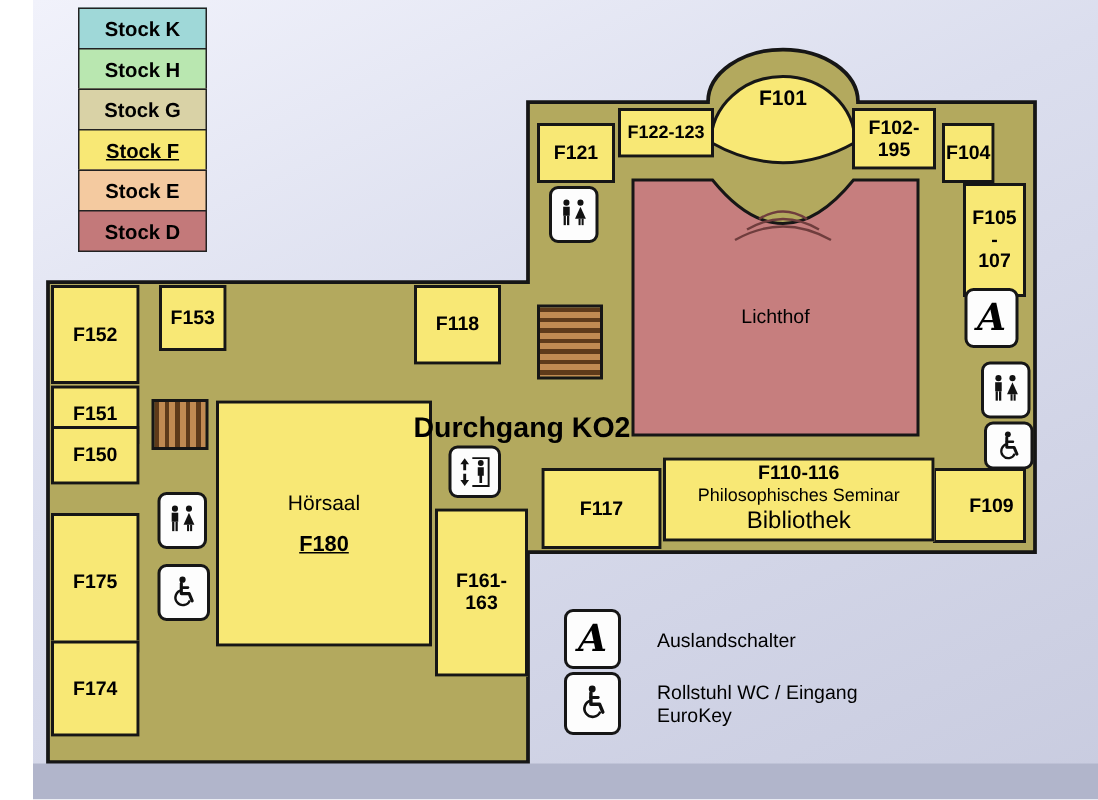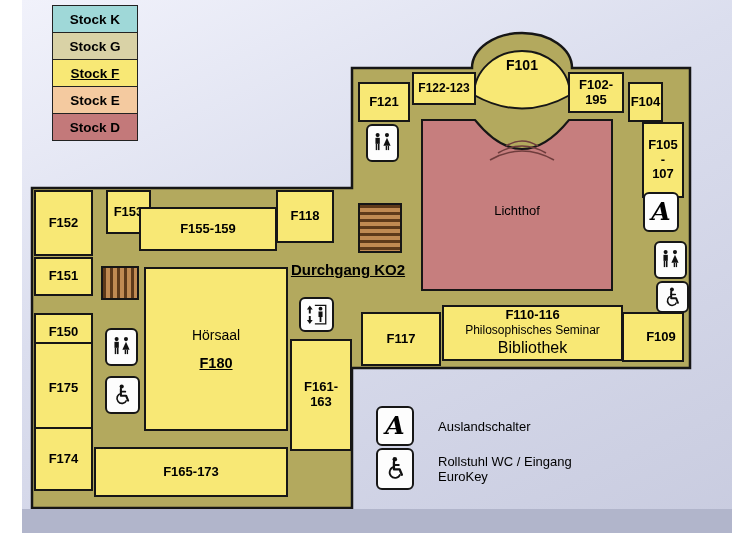--- a/index.html
+++ b/index.html
@@ -61,20 +61,21 @@
     <path d="M400,120 L453,120 Q500,178 547,120 L590,120 L590,290 L400,290 Z" fill="#c67e7e" stroke="#161616" stroke-width="2"></path>
     <g fill="none" stroke="#6f3d3d" stroke-width="1.6">
       <path d="M484,146 Q500,136 516,146"></path>
       <path d="M476,153 Q500,139 524,153"></path>
       <path d="M468,160 Q500,142 532,160"></path>
     </g>
   </svg>
 
   <div class="floor-legend">
     <div class="floor-item fl-k">Stock K</div>
+    <div class="floor-item fl-h">Stock H</div>
     <div class="floor-item fl-g">Stock G</div>
     <div class="floor-item fl-f">Stock F</div>
     <div class="floor-item fl-e">Stock E</div>
     <div class="floor-item fl-d">Stock D</div>
   </div>
 
   <div class="room" style="left:336px;top:82px;width:52px;height:40px;">F121</div>
   <div class="room" style="left:390px;top:72px;width:64px;height:33px;font-size:12px;">F122-123</div>
   <div class="room" style="left:546px;top:72px;width:56px;height:41px;">F102-
 195</div>
@@ -87,37 +88,35 @@
 
   <div class="room col" style="left:420px;top:305px;width:181px;height:56px;gap:1px;">
     <span style="font-size:13px;">F110-116</span>
     <span style="font-weight:400;font-size:12px;">Philosophisches Seminar</span>
     <span style="font-weight:400;font-size:16px;">Bibliothek</span>
   </div>
 
   <div class="room" style="left:254px;top:190px;width:58px;height:53px;">F118</div>
   <div class="room" style="left:12px;top:190px;width:59px;height:66px;">F152</div>
   <div class="room" style="left:84px;top:190px;width:45px;height:44px;">F153</div>
-  <div class="room" style="left:117px;top:207px;width:138px;height:44px;">F155-159</div>
   <div class="room" style="left:12px;top:257px;width:59px;height:39px;">F151</div>
-  <div class="room" style="left:12px;top:313px;width:59px;height:39px;">F150</div>
+  <div class="room" style="left:12px;top:284px;width:59px;height:39px;">F150</div>
   <div class="room" style="left:12px;top:342px;width:59px;height:93px;">F175</div>
   <div class="room" style="left:12px;top:427px;width:59px;height:64px;">F174</div>
-  <div class="room" style="left:72px;top:447px;width:194px;height:50px;">F165-173</div>
   <div class="room" style="left:268px;top:339px;width:62px;height:112px;">F161-
 163</div>
 
   <div class="room col" style="left:122px;top:267px;width:144px;height:164px;gap:12px;">
     <span style="font-weight:400;font-size:14px;">Hörsaal</span>
     <span style="font-size:14.5px;text-decoration:underline;">F180</span>
   </div>
 
   <div class="plain-label" style="left:455px;top:57px;width:90px;font-weight:bold;font-size:14px;">F101</div>
   <div class="plain-label" style="left:430px;top:203px;width:130px;font-size:13px;">Lichthof</div>
-  <div class="plain-label" style="left:248px;top:261px;width:156px;font-size:15px;font-weight:bold;text-decoration:underline;">Durchgang KO2</div>
+  <div class="plain-label" style="left:248px;top:275px;width:156px;font-size:19px;font-weight:bold;">Durchgang KO2</div>
 
   <div class="stairs h" style="left:336px;top:203px;width:44px;height:50px;"></div>
   <div class="stairs v" style="left:79px;top:266px;width:38px;height:34px;"></div>
 
   <div class="icon" style="left:344px;top:124px;width:33px;height:38px;">
     <svg viewBox="0 0 30 30">
         <g fill="#111">
       <circle cx="8.8" cy="4.6" r="2.7"></circle>
           <rect x="5.9" y="8.2" width="5.8" height="8"></rect>
       <rect x="6.3" y="16.2" width="2" height="8.3"></rect>

